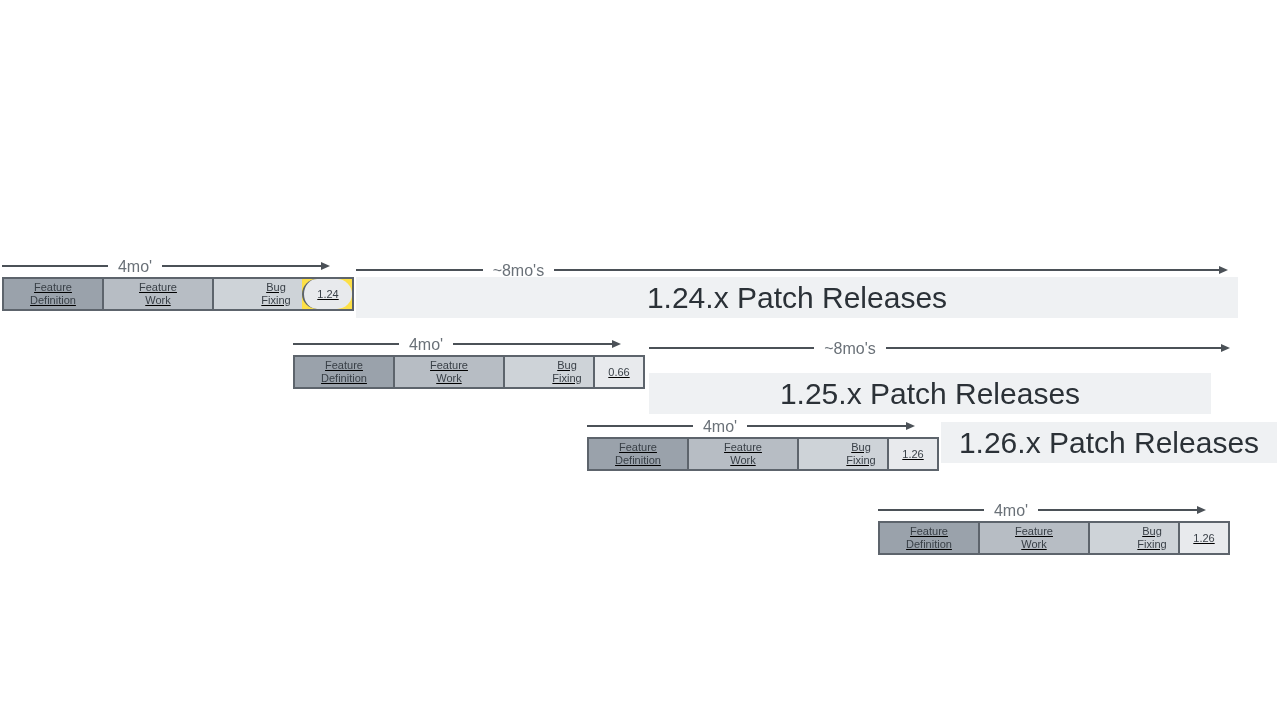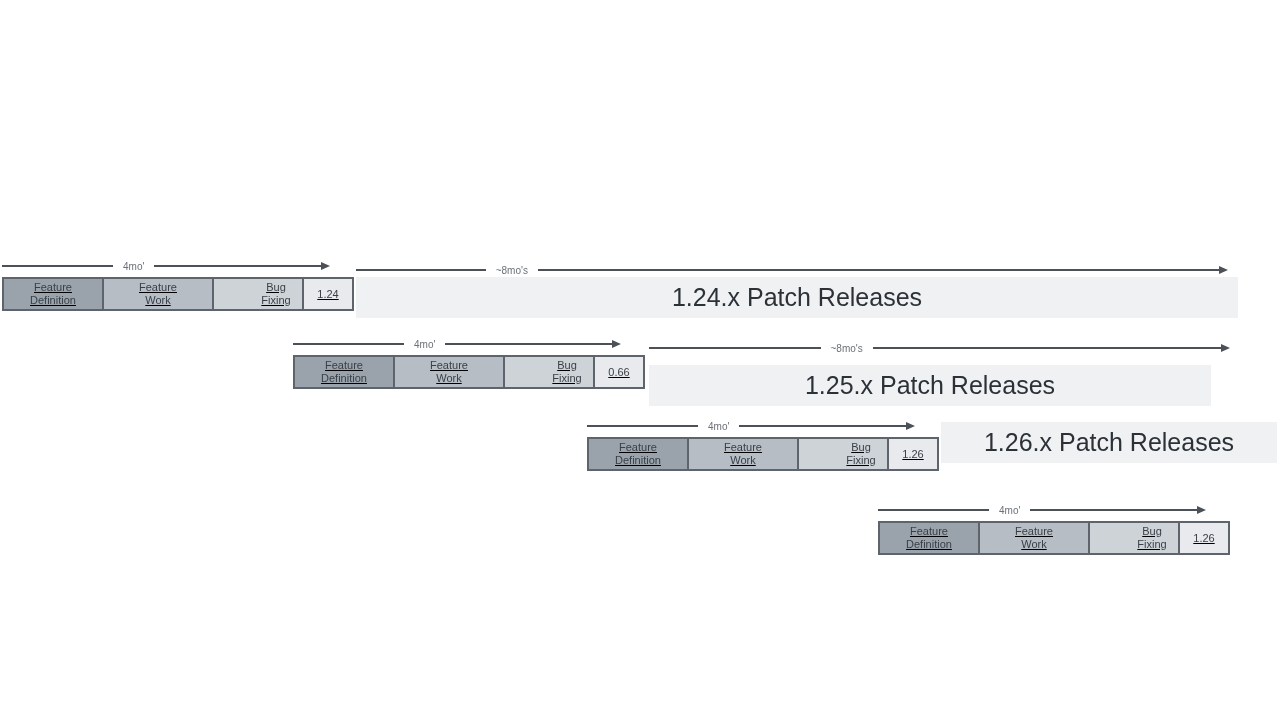--- a/index.html
+++ b/index.html
@@ -4,21 +4,21 @@
 <style>
   html,body { margin:0; padding:0; background:#fff; }
   #canvas {
     position:relative; width:1280px; height:719px; overflow:hidden;
     background:var(--bg,#ffffff);
     font-family:"Liberation Sans", sans-serif;
   }
   .arrow { position:absolute; display:flex; align-items:flex-start; height:20px; }
   .seg { border-top:2px solid var(--arrow,#4b5157); margin-top:7px; height:0; }
   .alabel {
-    font-size:10px; line-height:14px; margin-top:2px; padding:0 10px;
+    font-size:16px; line-height:14px; margin-top:2px; padding:0 10px;
     color:var(--dur,#6a7178); white-space:nowrap;
   }
   .head {
     width:0; height:0; flex:0 0 auto;
     border-left:9px solid var(--arrow,#4b5157);
     border-top:4px solid transparent; border-bottom:4px solid transparent;
     margin-top:4px;
   }
   .phase-row {
     position:absolute; display:flex; height:34px; box-sizing:border-box;
@@ -31,41 +31,41 @@
     white-space:pre-line;
   }
   .phase:first-child { border-left:none; }
   .phase.fd { background:var(--fd,#9aa2ab); }
   .phase.fw { background:var(--fw,#b7bdc4); }
   .phase.bf { background:var(--bf,#ced3d8);padding-left:36px; }
   .phase.ver { background:var(--ver,#e8eaed); }
   .patch-bar {
     position:absolute; height:41px; display:flex; align-items:center; justify-content:center;
     background:var(--bar,#eff1f3); color:var(--patchtext,#2b3137);
-    font-size:25px; line-height:25px;
+    font-size:30px; line-height:25px;
   }
 </style>
 </head>
 <body>
 
 <div id="canvas">
     <div class="arrow" style="left: 2px; top: 258px; width: 328px;">
       <span class="seg" style="flex: 0.4 1 0px;"></span>
       <span class="alabel">4mo'</span>
       <span class="seg" style="flex: 0.6 1 0px;"></span>
       <span class="head"></span>
     </div>
     <div class="phase-row" style="left: 2px; top: 277px; width: 352px;">
       <div class="phase fd" style="flex: 0 0 98px;"><span>Feature
 Definition</span></div>
       <div class="phase fw" style="flex: 0 0 110px;"><span>Feature
 Work</span></div>
       <div class="phase bf" style="flex: 0 0 90px;"><span>Bug
 Fixing</span></div>
-      <div class="phase ver" style="flex: 1 1 0px;"><span>1.24</span></div>
+      <div class="phase ver" style="flex: 1 1 0px; border-radius: 15px;"><span>1.24</span></div>
     </div>
     <div class="arrow" style="left: 356px; top: 262px; width: 872px;">
       <span class="seg" style="flex: 0.16 1 0px;"></span>
       <span class="alabel">~8mo's</span>
       <span class="seg" style="flex: 0.84 1 0px;"></span>
       <span class="head"></span>
     </div>
     <div class="patch-bar" style="left: 356px; top: 277px; width: 882px;">
       <span>1.24.x Patch Releases</span>
     </div>
@@ -83,21 +83,21 @@
       <div class="phase bf" style="flex: 0 0 90px;"><span>Bug
 Fixing</span></div>
       <div class="phase ver" style="flex: 1 1 0px;"><span>0.66</span></div>
     </div>
     <div class="arrow" style="left: 649px; top: 340px; width: 581px;">
       <span class="seg" style="flex: 0.33 1 0px;"></span>
       <span class="alabel">~8mo's</span>
       <span class="seg" style="flex: 0.67 1 0px;"></span>
       <span class="head"></span>
     </div>
-    <div class="patch-bar" style="left: 649px; top: 365px; width: 562px;">
+    <div class="patch-bar" style="left: 649px; top: 373px; width: 562px;">
       <span>1.25.x Patch Releases</span>
     </div>
     <div class="arrow" style="left: 587px; top: 418px; width: 328px;">
       <span class="seg" style="flex: 0.4 1 0px;"></span>
       <span class="alabel">4mo'</span>
       <span class="seg" style="flex: 0.6 1 0px;"></span>
       <span class="head"></span>
     </div>
     <div class="phase-row" style="left: 587px; top: 437px; width: 352px;">
       <div class="phase fd" style="flex: 0 0 98px;"><span>Feature

